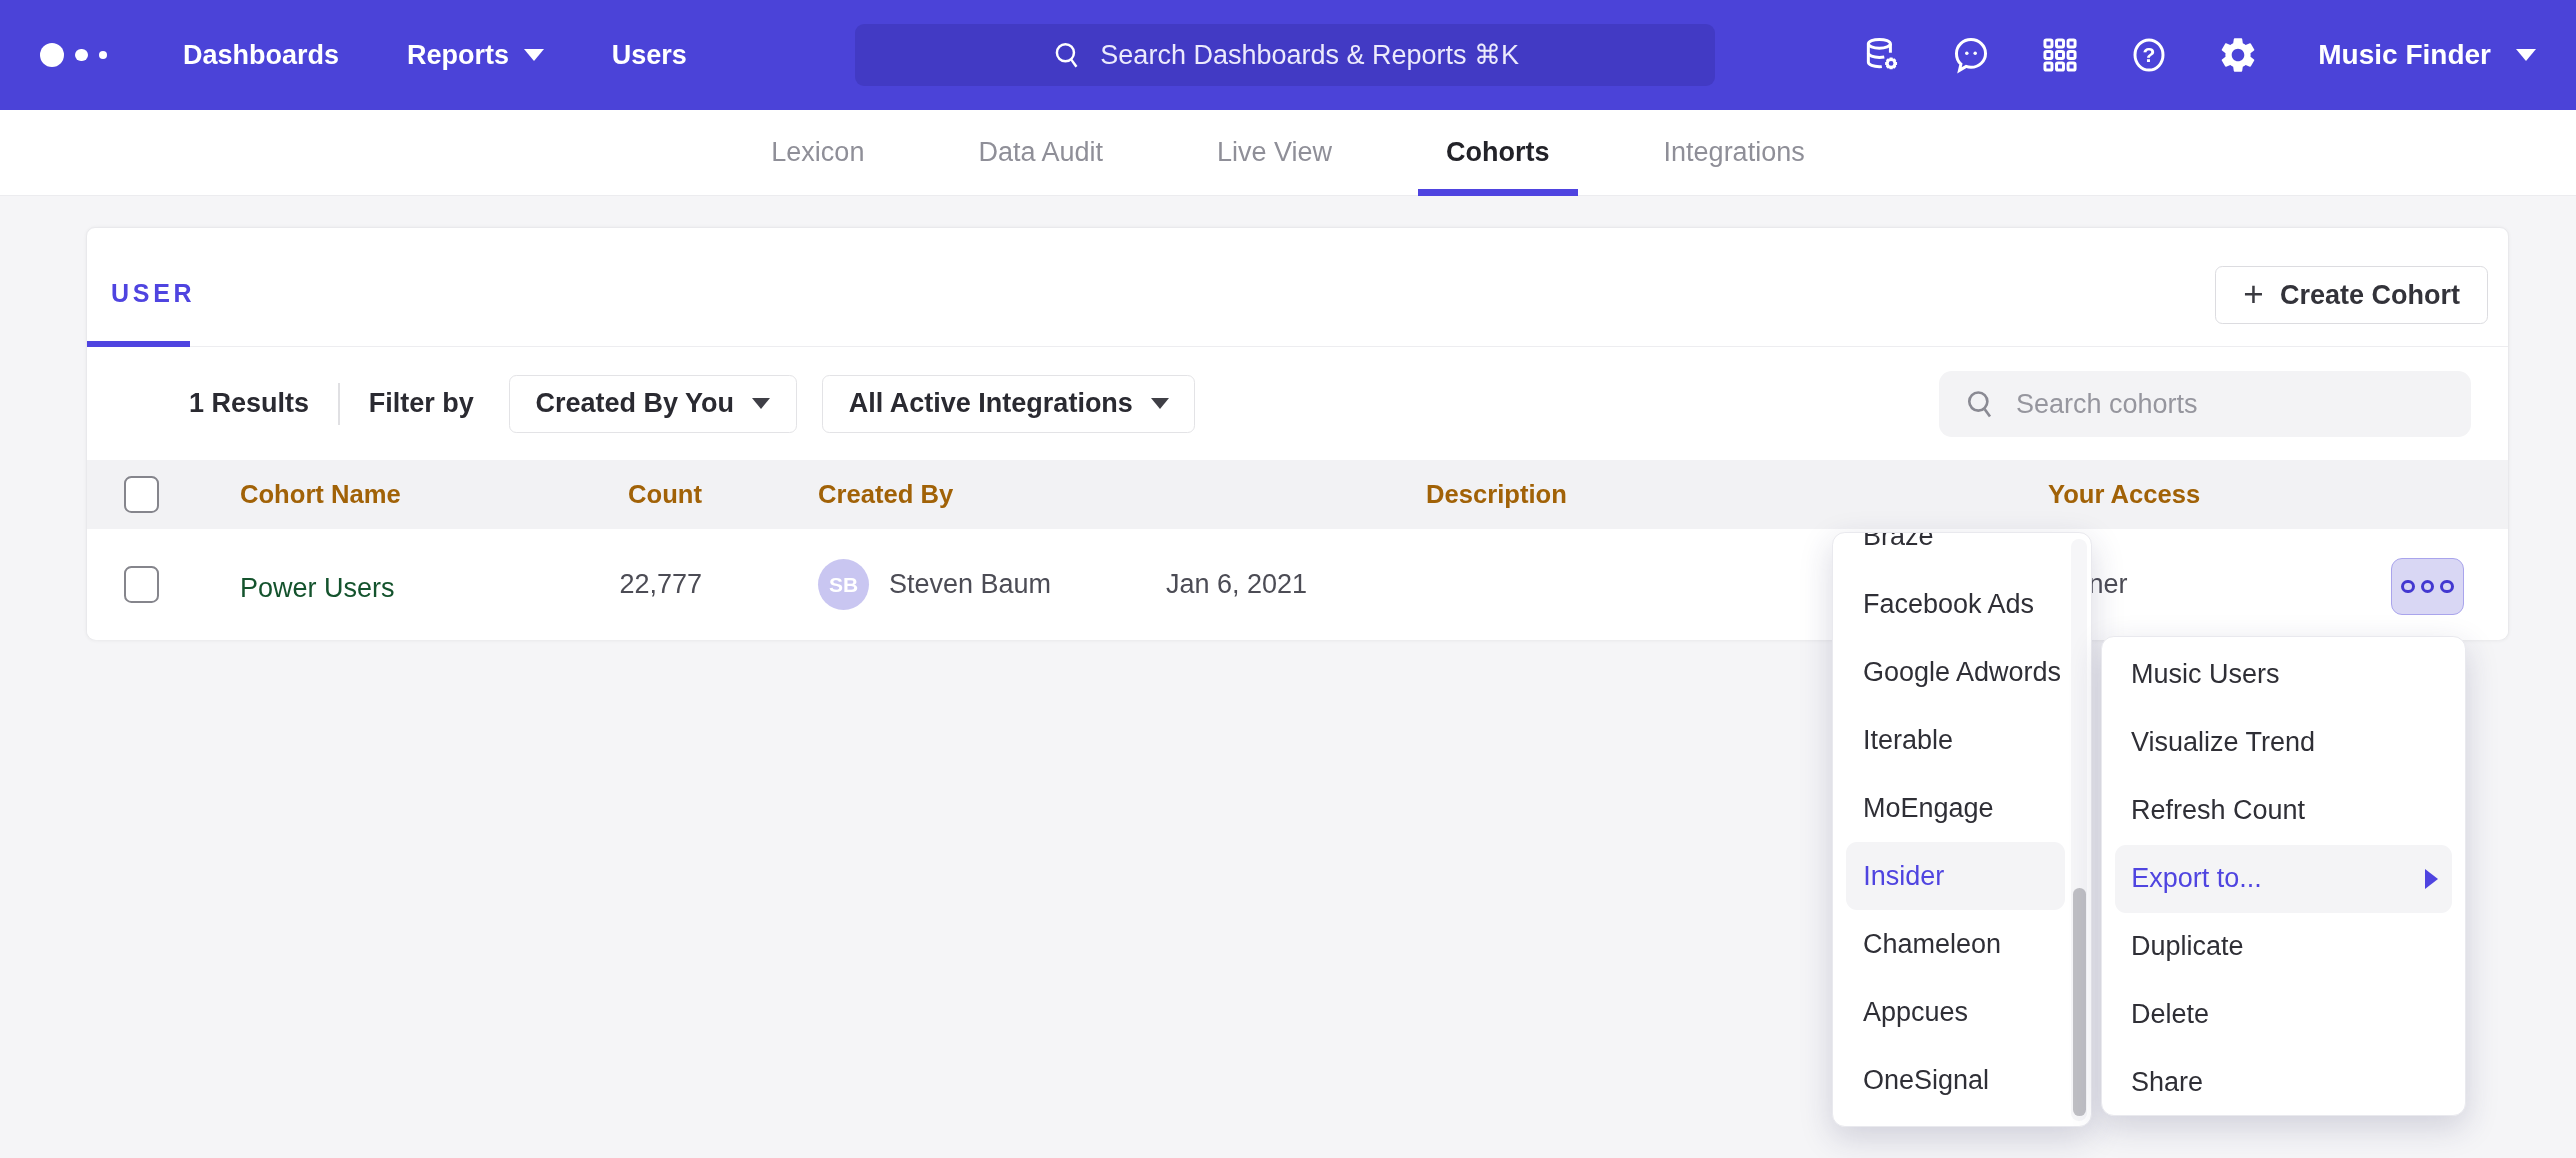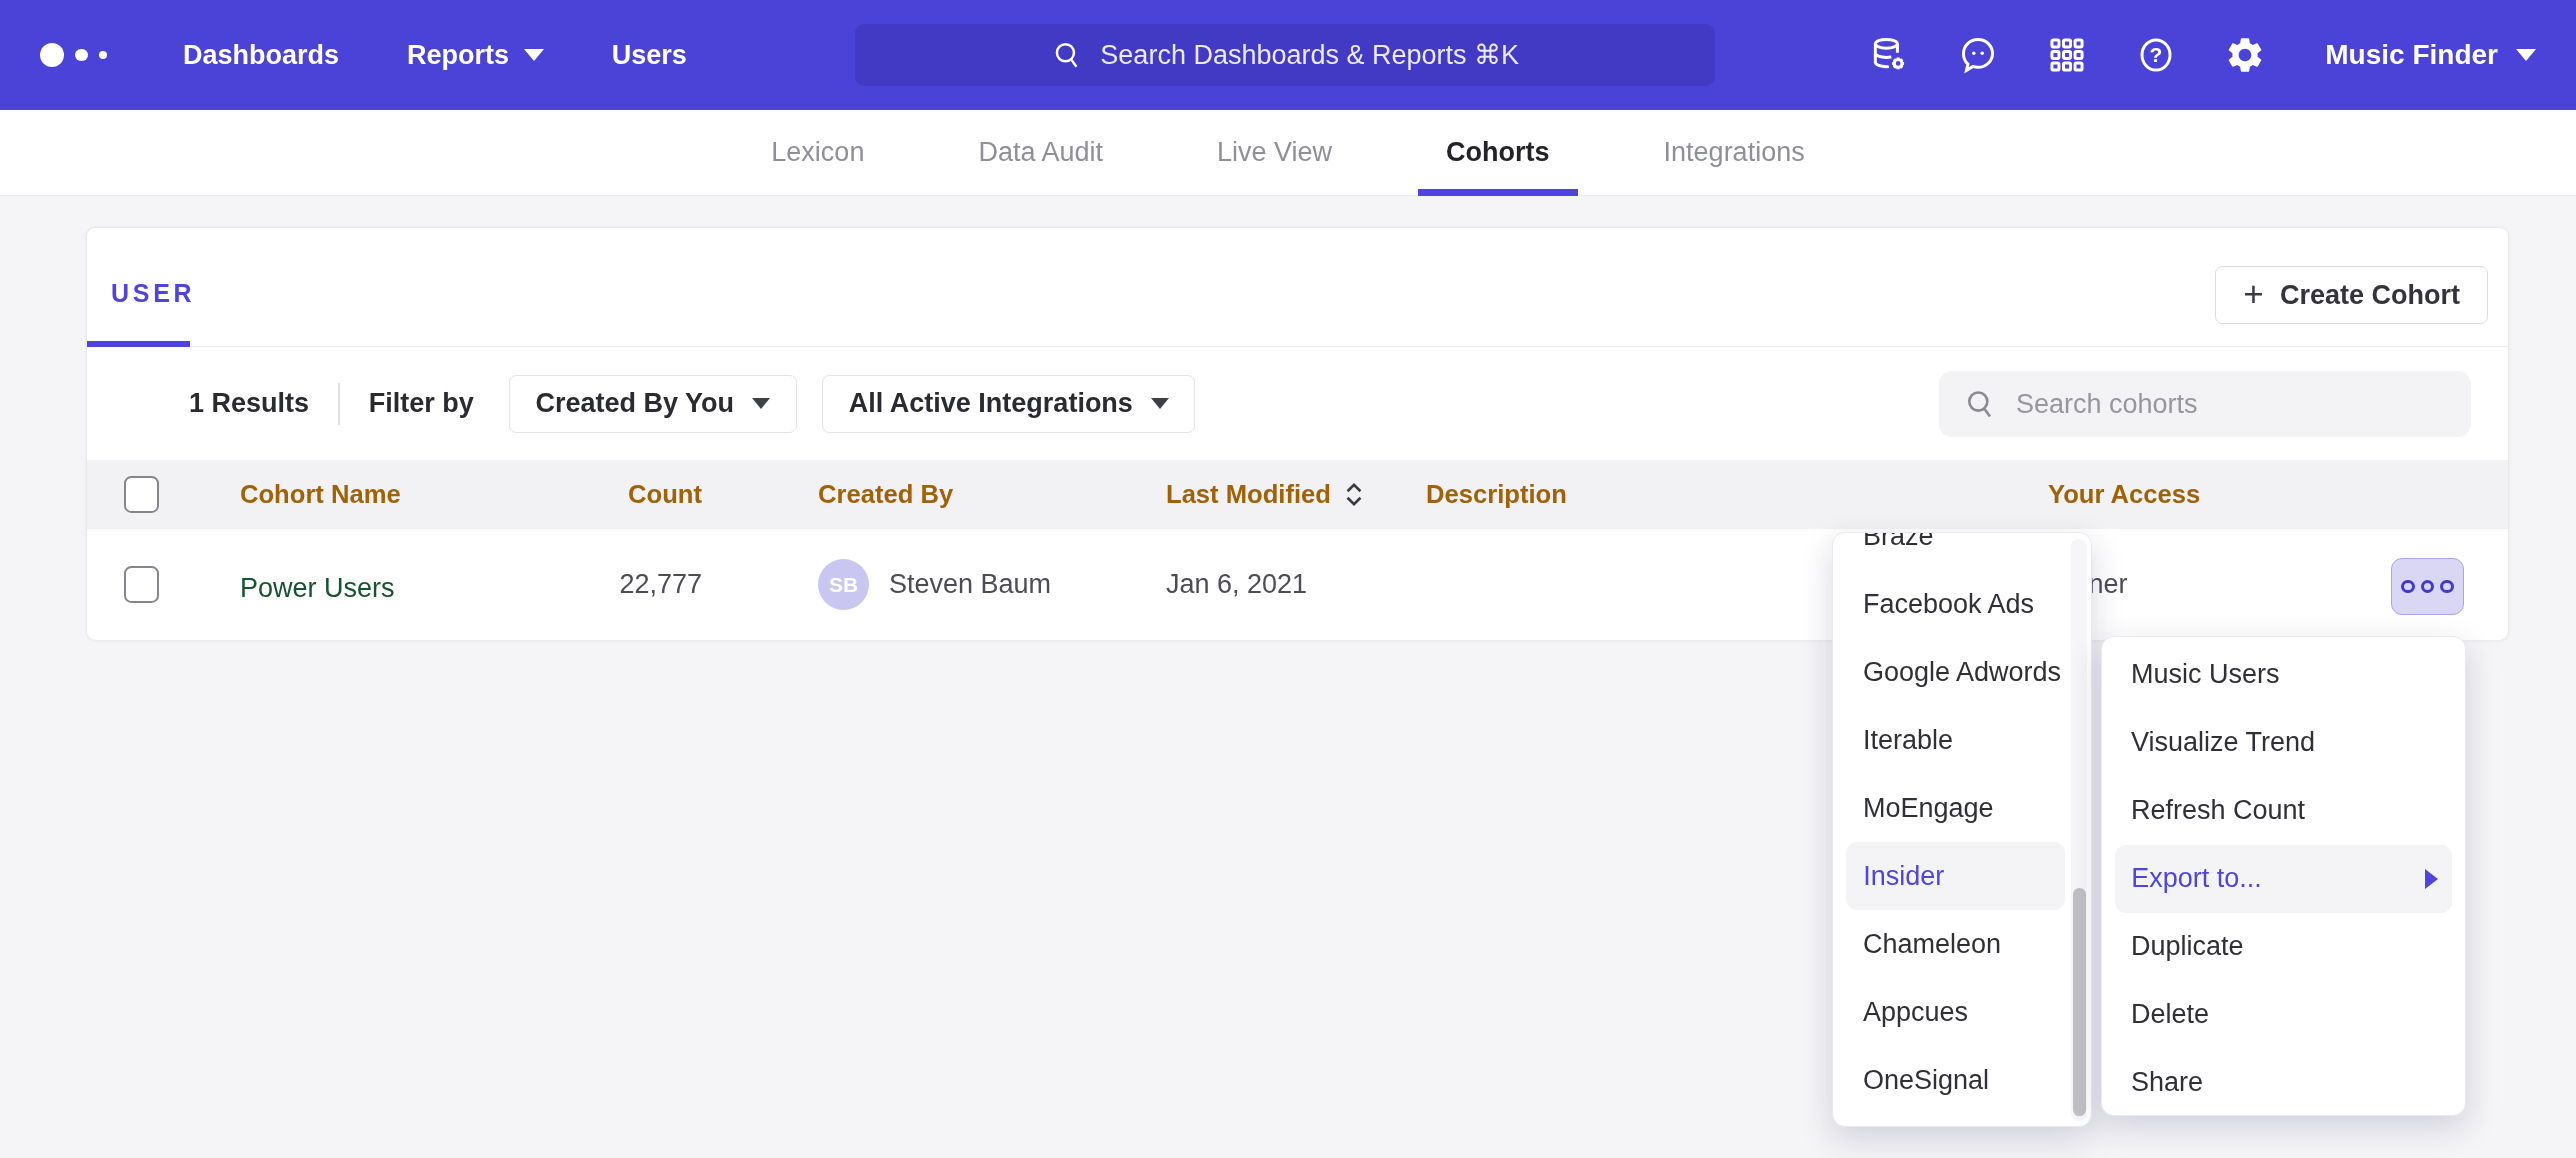--- a/index.html
+++ b/index.html
@@ -13,21 +13,21 @@
   .logo-dots .d3 { width:8.2px;  height:8.2px;  border-radius:50%; background:#fff; }
   .top-nav { display:flex; align-items:center; gap:68px; margin-left:33px; }
   .top-nav .nav-item { display:flex; align-items:center; gap:14.6px; color:#fff; font-size:27px; font-weight:700; cursor:pointer; }
   .caret-down { width:0; height:0; border-left:10px solid transparent; border-right:10px solid transparent; border-top:12px solid #fff; }
   .topbar-search { position:absolute; left:855px; top:24px; width:860px; height:62px; background:#423ac4; border-radius:9px;
                    display:flex; align-items:center; justify-content:center; gap:16.4px; cursor:text; }
   .topbar-search svg { flex:0 0 auto; }
   .topbar-search .ph { color:#eceafc; font-size:27px; }
   .topbar-right { margin-left:auto; display:flex; align-items:center; gap:47px; }
   .tb-icon { width:42px; height:42px; display:flex; align-items:center; justify-content:center; cursor:pointer; }
-  .project-switch { display:flex; align-items:center; gap:18px; margin-left:12.8px; cursor:pointer; }
+  .project-switch { display:flex; align-items:center; gap:25px; margin-left:12.8px; cursor:pointer; }
   .project-switch .pname { color:#fff; font-size:28px; font-weight:700; }
 
   
   .tabsbar { height:86px; background:#fff; display:flex; justify-content:center; align-items:stretch; border-bottom:0.9px solid #ececef;gap:40px; }
   .tab { position:relative; display:flex; align-items:center; padding:0 37px; font-size:27px; color:#8f8f98; cursor:pointer; }
   .tab.active { color:#222228; font-weight:700; }
   .tab.active::after { content:""; position:absolute; left:9px; right:9px; bottom:-0.9px; height:7.3px; background:#4f44e0; }
 
   
   .page { position:relative; height:963px; background:#f5f5f7; }
@@ -223,27 +223,20 @@
       </div>
     </div>
 
     <div class="table-header">
       <div class="cell col-check">
           <span class="checkbox"></span>
         </div>
       <div class="cell col-name">Cohort Name</div>
       <div class="cell col-count">Count</div>
       <div class="cell col-created">Created By</div>
-      <div class="cell col-modified">
-        <span>Last Modified</span>
-        <svg class="sort-icon" width="24" height="29" viewBox="0 0 14 18" fill="none" stroke="#3a3a40" stroke-width="1.6">
-          <polyline points="3,7 7,3 11,7"></polyline>
-            <polyline points="3,11 7,15 11,11"></polyline>
-        </svg>
-      </div>
       <div class="cell col-desc">Description</div>
       <div class="cell col-access">Your Access</div>
     </div>
 
     <div class="table-row">
       <div class="cell col-check">
           <span class="checkbox"></span>
         </div>
       <div class="cell col-name">
           <span class="cohort-link">Power Users</span>

